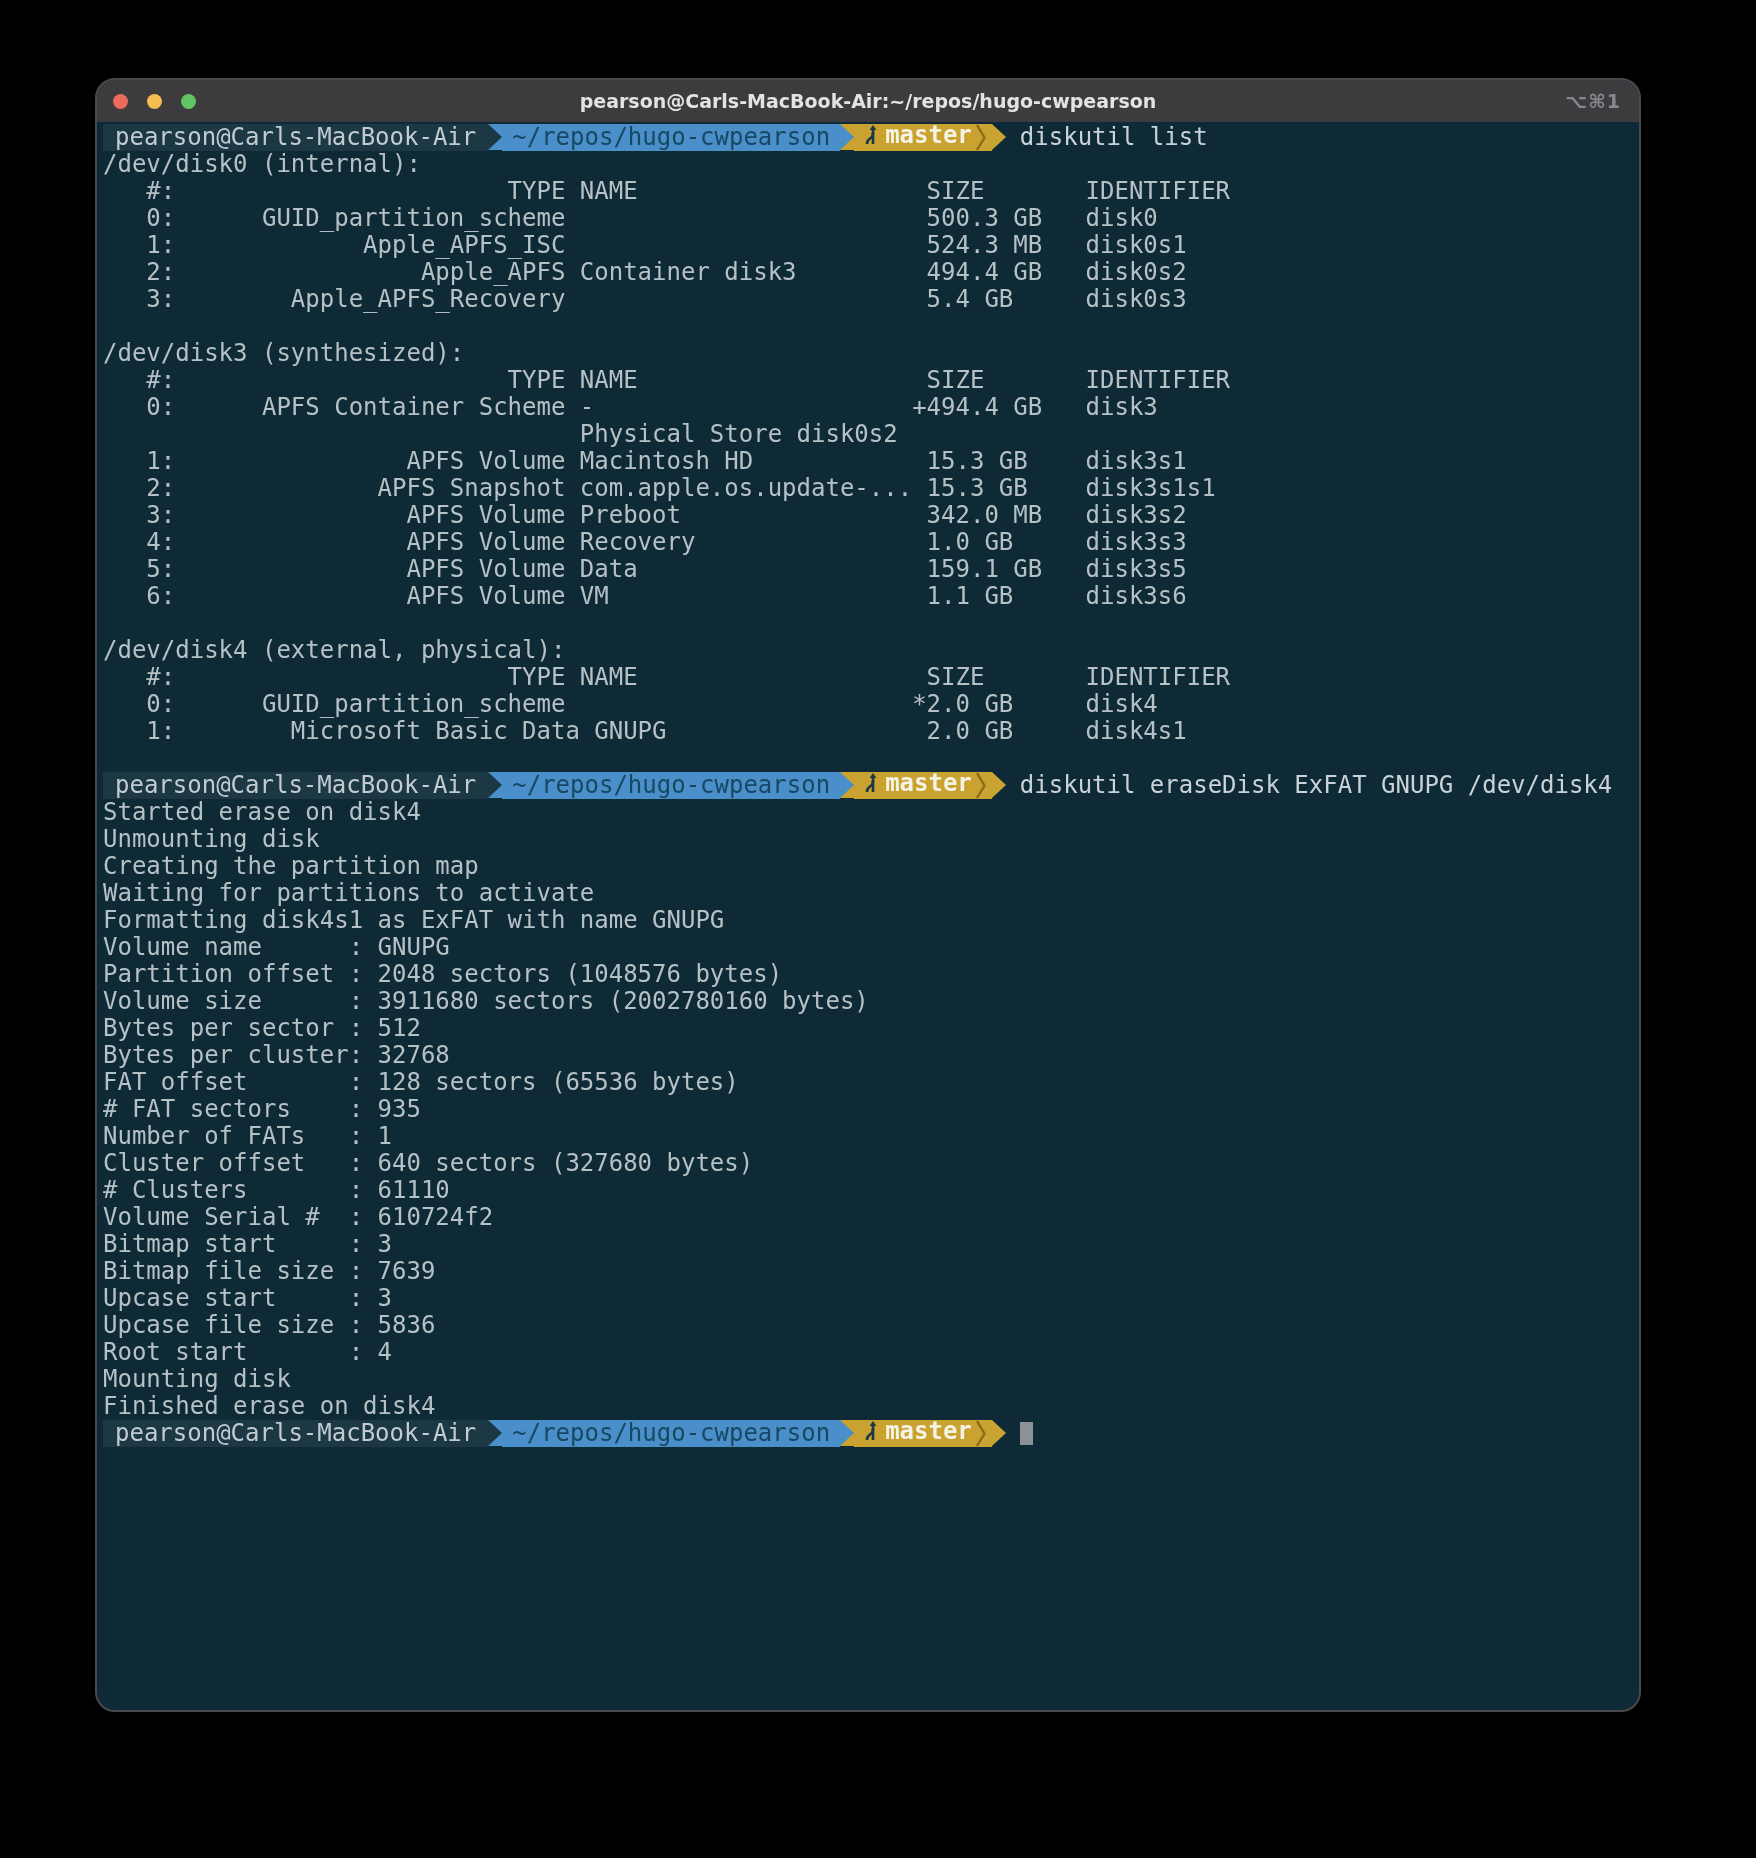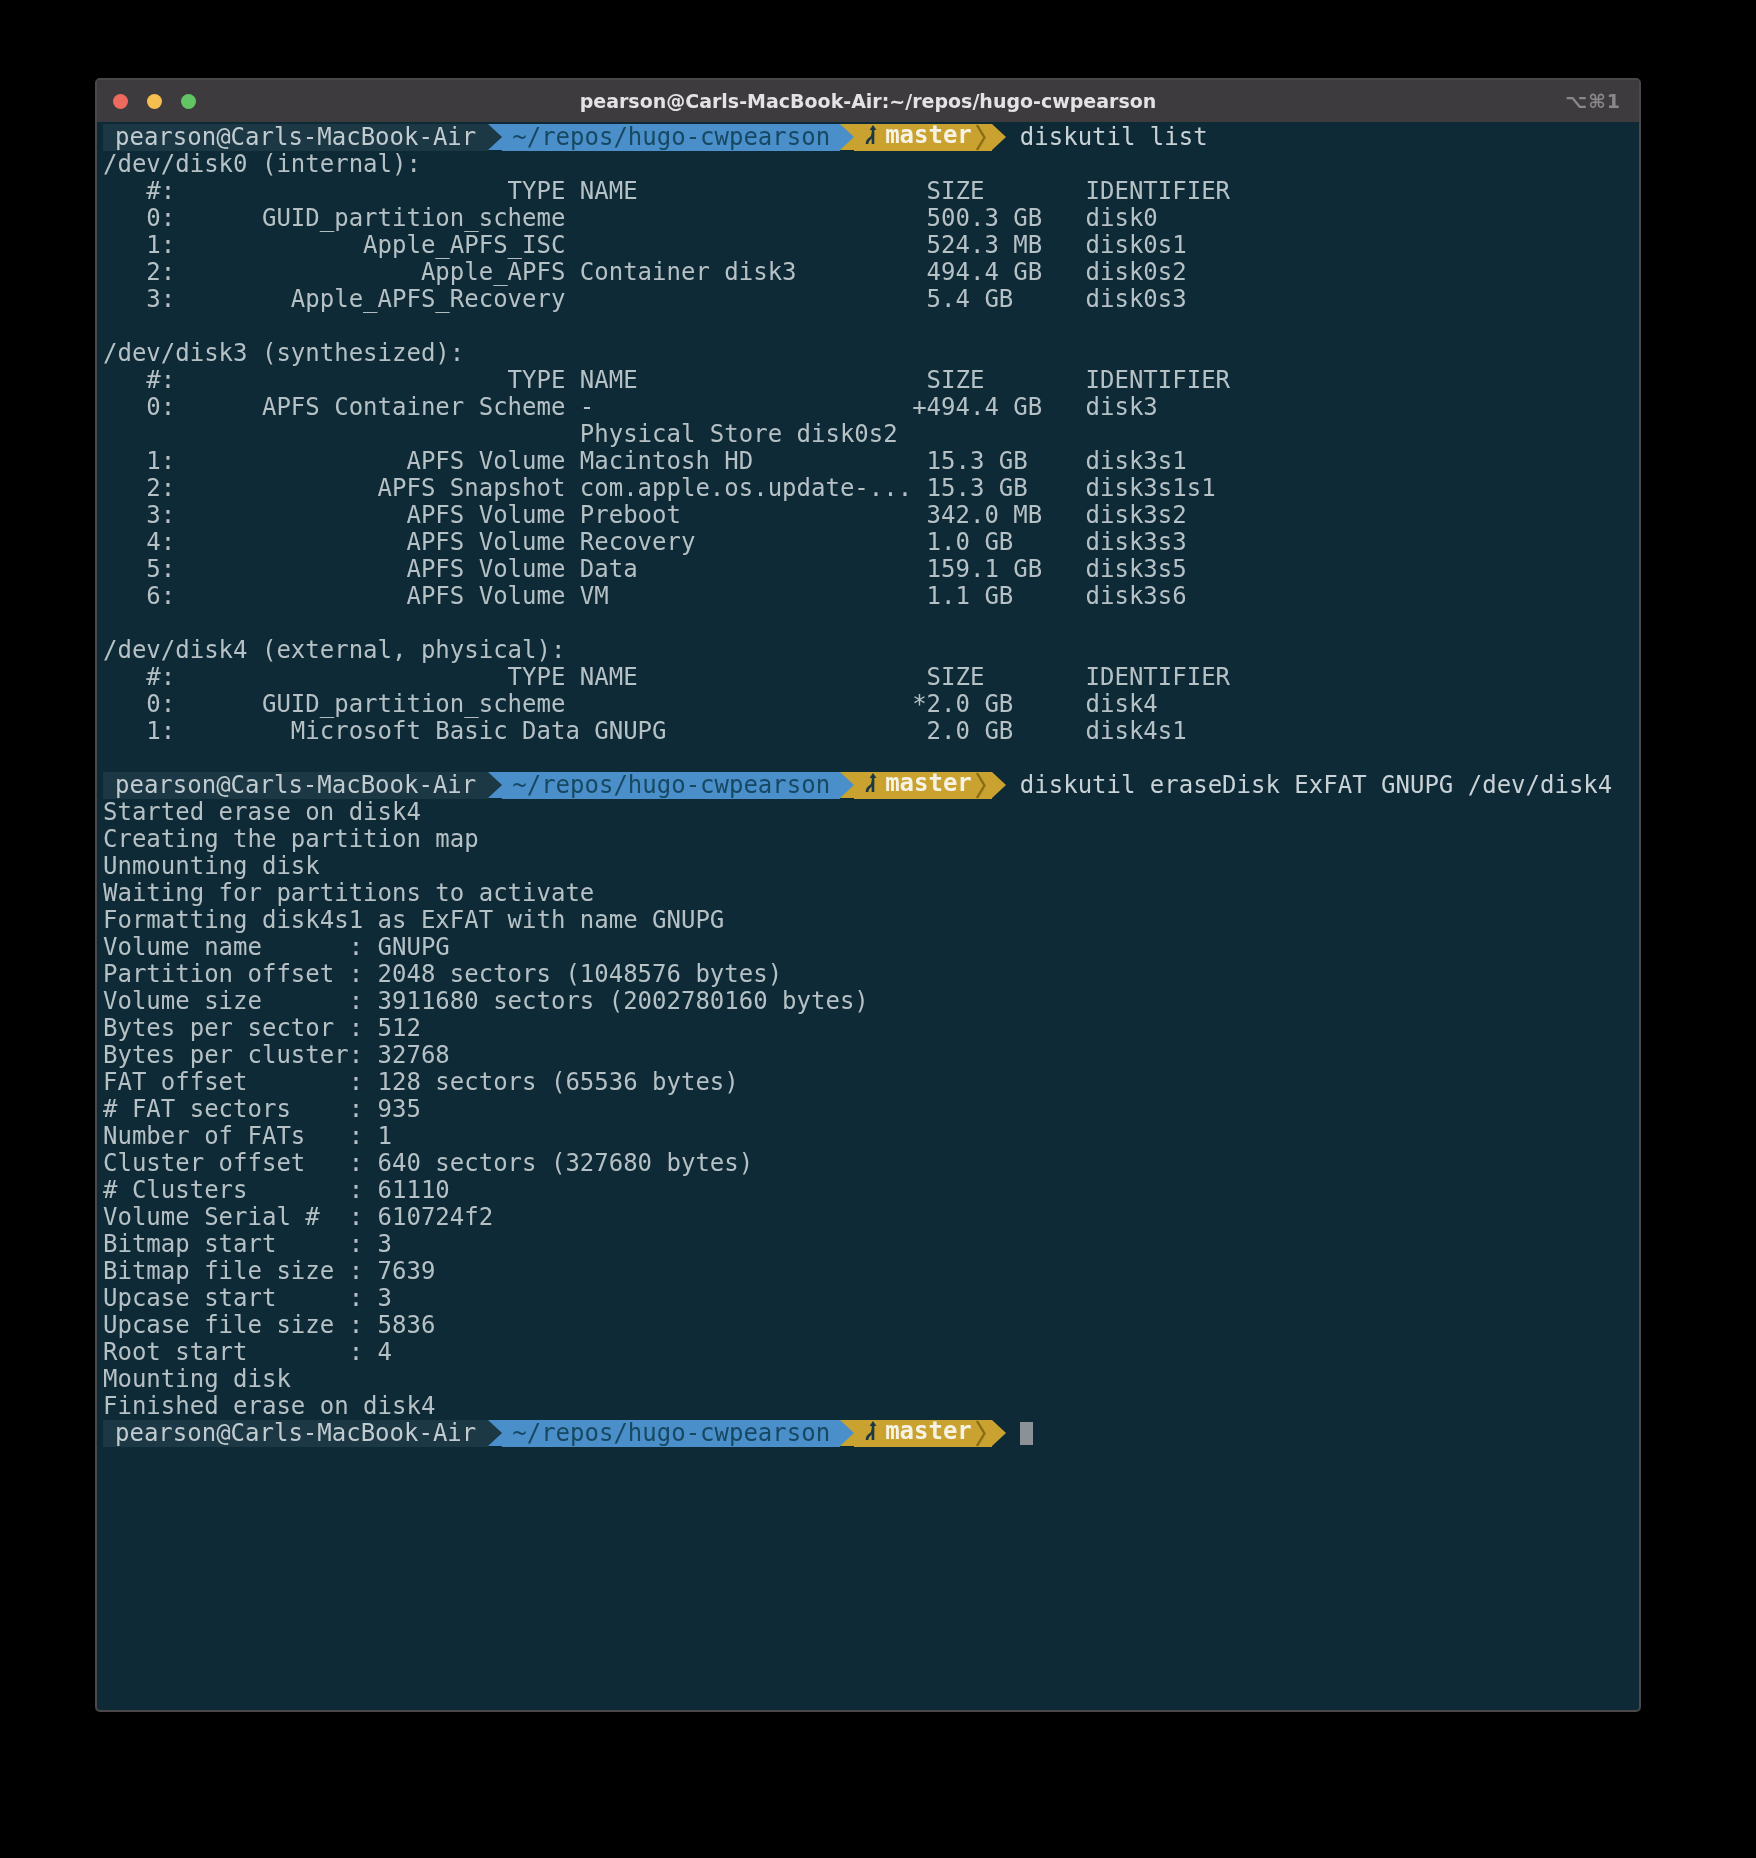--- a/index.html
+++ b/index.html
@@ -17,21 +17,21 @@
     --traffic-red:#ed6a5f;
     --traffic-yellow:#f4bf50;
     --traffic-green:#62c462;
     --cursor:#8b9196;
   }
   *{margin:0;padding:0;box-sizing:border-box;}
   html,body{width:1756px;height:1858px;background:#000;overflow:hidden;}
   .window{
     position:absolute;left:95px;top:78px;width:1546px;height:1634px;
     background:var(--terminal-background);
-    border:2px solid #4b484c;border-radius:5px;overflow:hidden;
+    border:2px solid #4b484c;border-radius:20px;overflow:hidden;
   }
   .titlebar{
     position:relative;height:42px;background:var(--window-chrome);
     display:flex;align-items:center;justify-content:center;
     font-family:"DejaVu Sans",sans-serif;
   }
   .lights{position:absolute;left:16px;top:0;height:100%;display:flex;align-items:center;gap:19px;}
   .light{width:15px;height:15px;border-radius:50%;display:inline-block;}
   .light.red{background:var(--traffic-red);}
   .light.yellow{background:var(--traffic-yellow);}
@@ -108,22 +108,22 @@
       <div class="tline">   1:        Microsoft Basic Data GNUPG                  2.0 GB     disk4s1</div>
       <div class="tline"></div>
       <div class="pline"><span class="pseg seg-user">pearson@Carls-MacBook-Air</span><span class="sep sep-user-dir"></span><span class="pseg seg-dir">~/repos/hugo-cwpearson</span><span class="sep sep-dir-git"></span><span class="pseg seg-git"><svg width="16" height="23" viewBox="0 0 16 23" class="branch">
             <path d="M11 6 V20" stroke="var(--prompt-user-bg)" stroke-width="2.6" fill="none"></path>
             <path d="M5 20 C5 13 11 16 11 9" stroke="var(--prompt-user-bg)" stroke-width="2.6" fill="none"></path>
             <path d="M11 1 L7.6 6 L14.4 6 Z" fill="var(--prompt-user-bg)"></path>
           </svg><span>master</span></span><span class="gold-tail"><svg width="10" height="27" viewBox="0 0 10 27">
             <polyline points="1,1 8.5,13.5 1,26" stroke="var(--prompt-git-chevron)" stroke-width="2.4" fill="none"></polyline>
           </svg></span><span class="sep sep-git-end"></span><span class="cmd">diskutil eraseDisk ExFAT GNUPG /dev/disk4</span></div>
       <div class="tline">Started erase on disk4</div>
+      <div class="tline">Unmounting disk</div>
       <div class="tline">Creating the partition map</div>
-      <div class="tline">Unmounting disk</div>
       <div class="tline">Waiting for partitions to activate</div>
       <div class="tline">Formatting disk4s1 as ExFAT with name GNUPG</div>
       <div class="tline">Volume name      : GNUPG</div>
       <div class="tline">Partition offset : 2048 sectors (1048576 bytes)</div>
       <div class="tline">Volume size      : 3911680 sectors (2002780160 bytes)</div>
       <div class="tline">Bytes per sector : 512</div>
       <div class="tline">Bytes per cluster: 32768</div>
       <div class="tline">FAT offset       : 128 sectors (65536 bytes)</div>
       <div class="tline"># FAT sectors    : 935</div>
       <div class="tline">Number of FATs   : 1</div>

